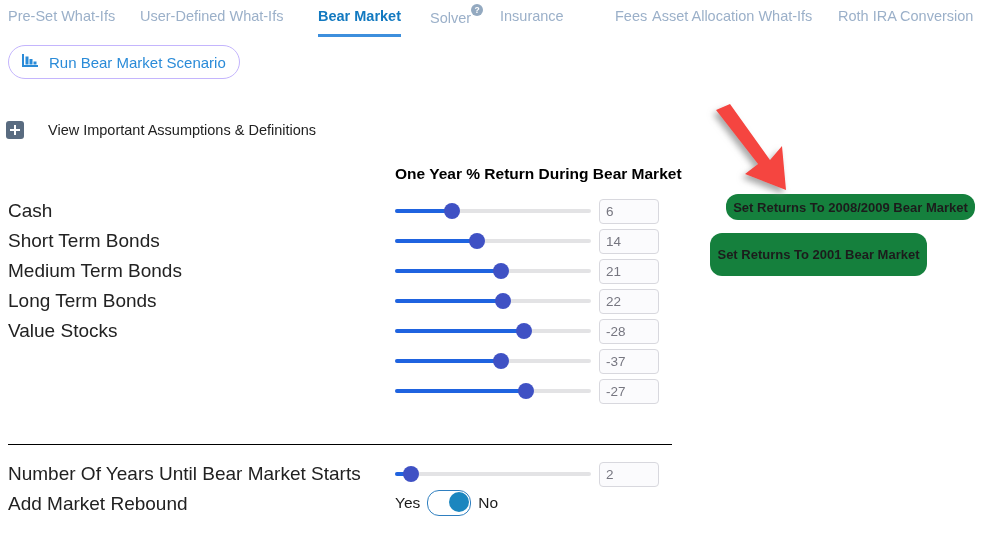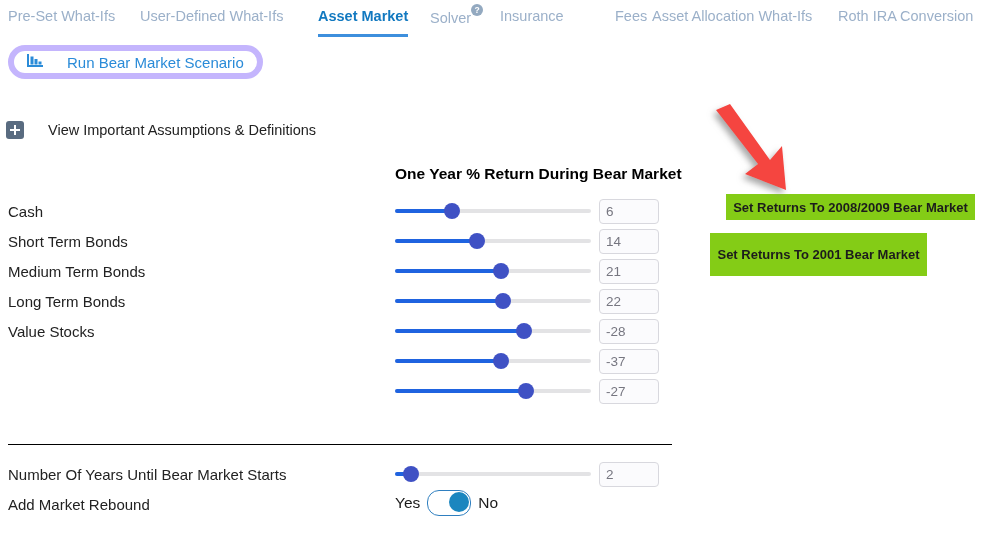--- a/index.html
+++ b/index.html
@@ -64,26 +64,26 @@
     top: -4px;
     left: 0px;
   }
 
   
   .run-btn {
     position: absolute;
     left: 8px; top: 45px;
     height: 34px;
     box-sizing: border-box;
-    border: 6px solid #c4b5fd;
+    border: 1px solid #c4b5fd;
     border-radius: 17px;
     background: #ffffff;
     display: flex;
     align-items: center;
-    gap: 23px;
+    gap: 10px;
     padding: 0 13px;
     cursor: pointer;
   }
   .run-btn-label {
     font-size: 15px;
     color: #2a8bd8;
     white-space: nowrap;
   }
   .chart-icon { display: block; }
 
@@ -131,21 +131,21 @@
   .rows { position: absolute; left: 0; top: 196px; width: 680px; }
   .row {
     position: relative;
     height: 30px;
     display: flex;
     align-items: center;
   }
   .row-label {
     position: absolute;
     left: 8px;
-    font-size: 15px;
+    font-size: 19px;
     color: #222222;
     white-space: nowrap;
   }
 
   
   .slider {
     position: absolute;
     left: 395px;
     width: 196px;
     height: 22px;
@@ -237,23 +237,23 @@
     top: 1px; right: 1px;
     width: 20px; height: 20px;
     border-radius: 50%;
     background: #1b86bf;
   }
 
   
   .preset-btn {
     position: absolute;
     box-sizing: border-box;
-    background: #84cc16;
+    background: #15803d;
     border: none;
-    border-radius: 0;
+    border-radius: 12px;
     color: #1c1c1c;
     font-size: 13px;
     font-weight: bold;
     font-family: "Liberation Sans", sans-serif;
     cursor: pointer;
     text-align: center;
     white-space: nowrap;
   }
   #preset-2008 { left: 726px; top: 194px; width: 249px; height: 26px; }
   #preset-2001 { left: 710px; top: 233px; width: 217px; height: 43px; }
@@ -265,21 +265,21 @@
     width: 110px; height: 100px;
     pointer-events: none;
   }
 </style>
 </head>
 <body>
 
 <div class="tabbar" id="tabbar">
     <div class="tab" style="position: absolute; left: 8px; top: 8px;"><span>Pre-Set What-Ifs</span></div>
     <div class="tab" style="position: absolute; left: 140px; top: 8px;"><span>User-Defined What-Ifs</span></div>
-    <div class="tab active" style="position: absolute; left: 318px; top: 8px;"><span>Asset Market</span><div class="tab-underline"></div></div>
+    <div class="tab active" style="position: absolute; left: 318px; top: 8px;"><span>Bear Market</span><div class="tab-underline"></div></div>
     <div class="tab" style="position: absolute; left: 430px; top: 8px;"><span>Solver</span><span class="tab-help">?</span></div>
     <div class="tab" style="position: absolute; left: 500px; top: 8px;"><span>Insurance</span></div>
     <div class="tab" style="position: absolute; left: 598px; top: 8px; margin-left: 17px;"><span>Fees</span></div>
     <div class="tab" style="position: absolute; left: 652px; top: 8px;"><span>Asset Allocation What-Ifs</span></div>
     <div class="tab" style="position: absolute; left: 838px; top: 8px;"><span>Roth IRA Conversion</span></div>
   </div>
 
 <div class="run-btn">
   <span class="chart-icon">
     <svg width="17" height="15" viewBox="0 0 17 15">

